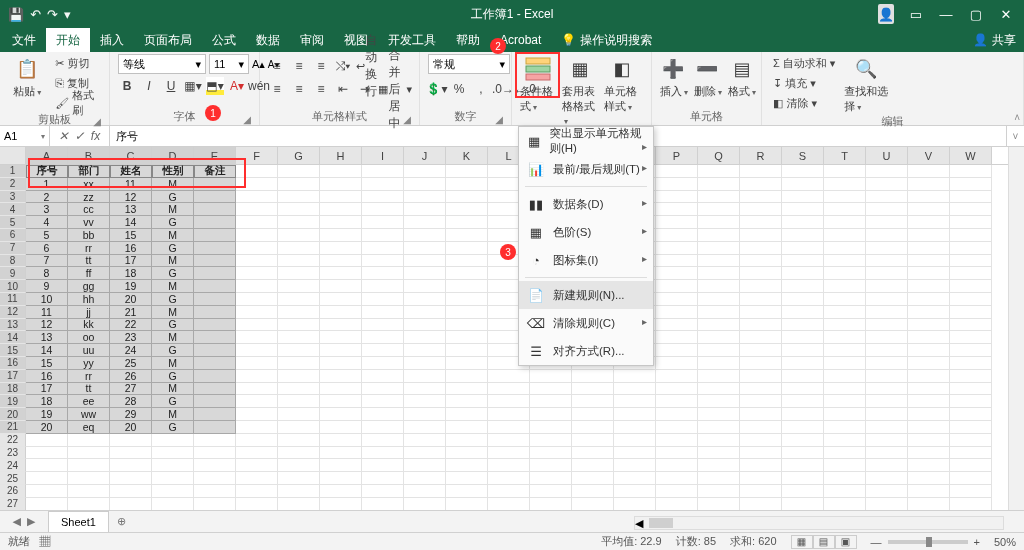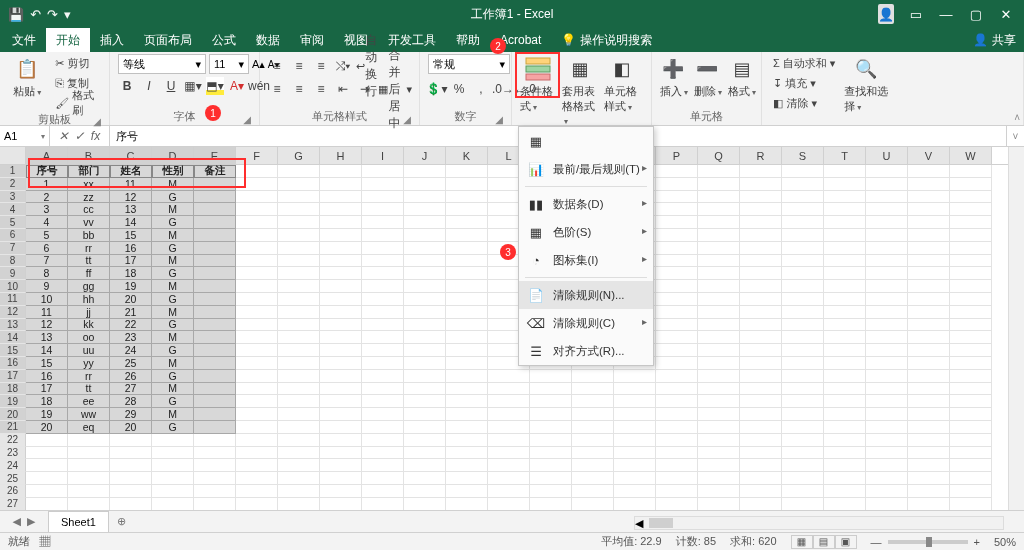--- a/index.html
+++ b/index.html
@@ -272,20 +272,21 @@
       <div class="stacksm">
         <div>Σ <span>自动求和</span> ▾</div>
         <div>↧ <span>填充</span> ▾</div>
         <div>◧ <span>清除</span> ▾</div>
       </div>
       <div class="bigbtn">
           <div class="ico">🔍</div>
           <span class="arr">查找和选择</span>
         </div>
     </div>
+    <div class="label">编辑</div>
   </div>
   <span style="position:absolute;right:4px;bottom:2px;font-size:10px;color:#888">˄</span>
 </div>
 
 <div class="fnrow">
   <div class="namebox">A1</div>
   <div class="fxbtn group3">
     <span>✕</span>
     <span>✓</span>
     <span><i>f</i>x</span>
@@ -1024,20 +1025,21 @@
         <div class="cell" style="width: 42px;"></div>
         <div class="cell" style="width: 42px;"></div>
       </div>
     </div>
   <div class="vscroll"></div>
 </div>
 
 <div class="cfmenu">
   <div class="mi">
       <span class="mico">▦</span>
+      <span class="sub">突出显示单元格规则(H)</span>
     </div>
   <div class="mi">
       <span class="mico">📊</span>
       <span class="sub">最前/最后规则(T)</span>
     </div>
   <div class="sep"></div>
   <div class="mi">
       <span class="mico">▮▮</span>
       <span class="sub">数据条(D)</span>
     </div>
@@ -1045,21 +1047,21 @@
       <span class="mico">▦</span>
       <span class="sub">色阶(S)</span>
     </div>
   <div class="mi">
       <span class="mico">◔</span>
       <span class="sub">图标集(I)</span>
     </div>
   <div class="sep"></div>
   <div class="mi hover">
       <span class="mico">📄</span>
-      <span>清除规则(N)...</span>
+      <span>新建规则(N)...</span>
     </div>
   <div class="mi">
       <span class="mico">⌫</span>
       <span class="sub">清除规则(C)</span>
     </div>
   <div class="mi">
       <span class="mico">☰</span>
       <span>对齐方式(R)...</span>
     </div>
 </div>

